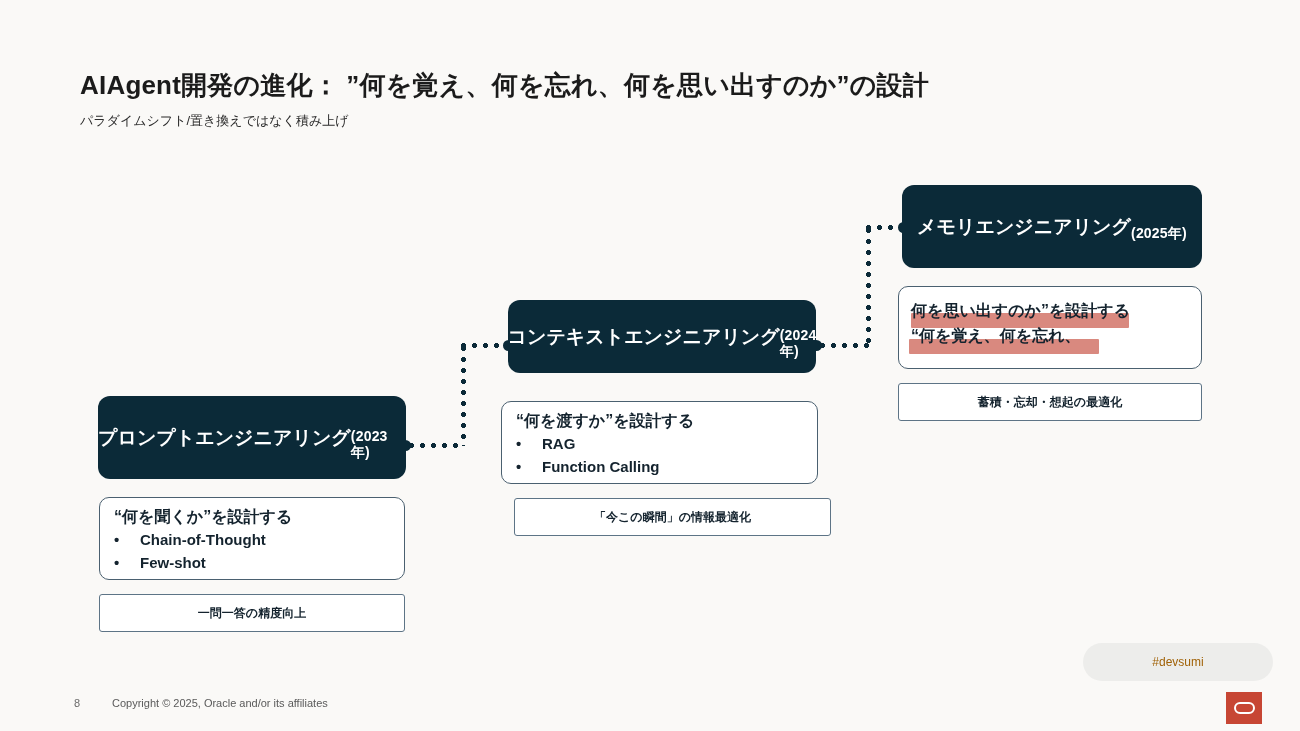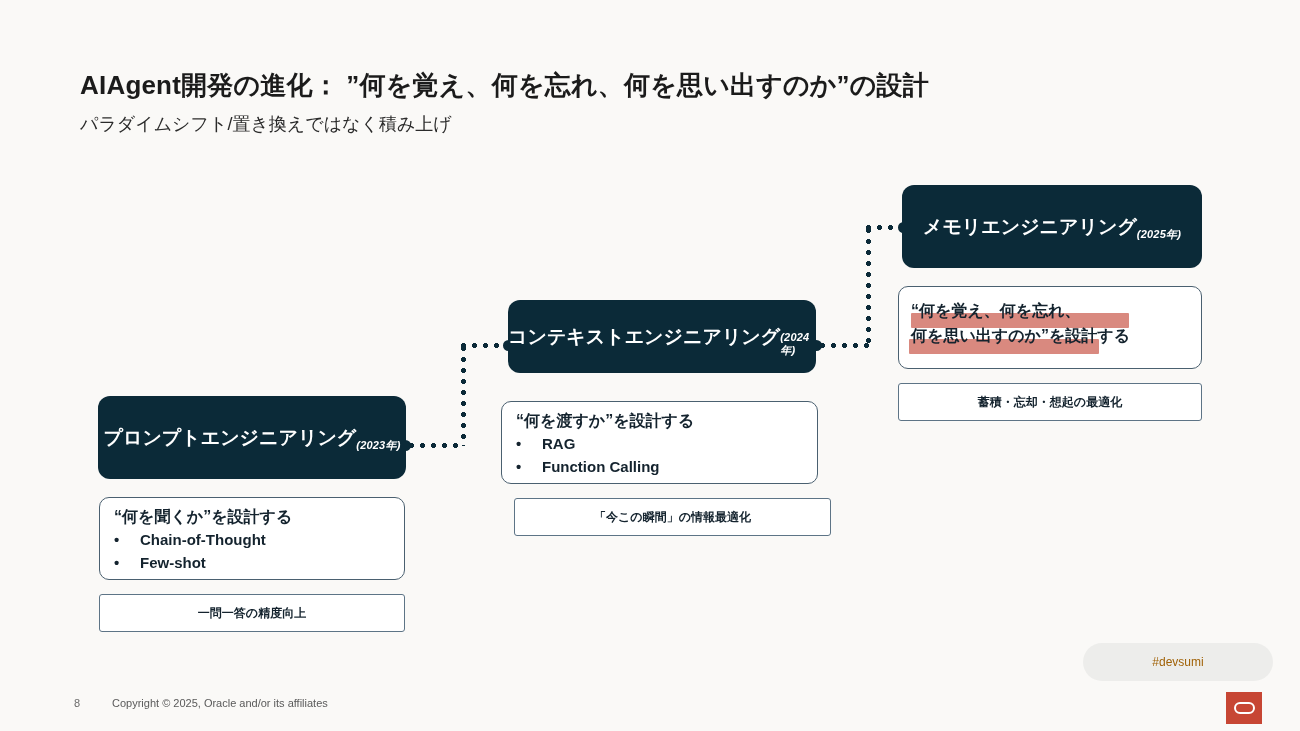--- a/index.html
+++ b/index.html
@@ -14,41 +14,41 @@
   .slide{position:absolute;inset:0;}
 
   
   .title{
     position:absolute;left:80px;top:68px;
     font-size:26px;font-weight:bold;letter-spacing:.2px;
     color:#1b1b1b;white-space:nowrap;
   }
   .subtitle{
     position:absolute;left:80px;top:112px;
-    font-size:18px;color:#2b2b2b;white-space:nowrap;
+    font-size:13px;color:#2b2b2b;white-space:nowrap;
   }
 
   
   .stage{position:absolute;}
 
   .hdr{
     position:absolute;left:0;top:0;
     background:#0b2troll;
     border-radius:12px;
     color:#ffffff;
     display:flex;flex-direction:row;
     align-items:center;justify-content:center;
     box-sizing:border-box;
   }
   .hdr{background:#0b2a38;}
   .hdr .hdr-title{
     font-size:19px;font-weight:bold;line-height:1.15;white-space:nowrap;
   }
   .hdr .hdr-year{
-    font-size:11px;font-weight:bold;font-style:italic;margin-top:15px;
+    font-size:14px;font-weight:bold;margin-top:15px;
     letter-spacing:.2px;
   }
 
   .detail{
     position:absolute;
     background:#ffffff;
     border:1.5px solid #4a6070;
     border-radius:10px;
     box-sizing:border-box;
     padding:9px 14px 11px 14px;
@@ -202,22 +202,22 @@
   <div class="stage" style="left:898px;top:185px;width:304px;height:240px;">
 
     <div class="hdr" style="left:4px;width:300px;height:83px;">
       <div class="hdr-title">メモリエンジニアリング</div>
       <div class="hdr-year">(2025年)</div>
     </div>
 
     <div class="detail" style="left:0px;top:101px;width:304px;height:83px;padding:12px 12px 8px 12px;">
         <div class="hl" style="left:12px;top:26px;width:218px;height:15px;"></div>
         <div class="hl" style="left:10px;top:52px;width:190px;height:15px;"></div>
+        <div class="d-head wrap mem-text" style="line-height:1.55;">何を思い出すのか”を設計する</div>
         <div class="d-head wrap mem-text" style="line-height:1.55;">“何を覚え、何を忘れ、</div>
-        <div class="d-head wrap mem-text" style="line-height:1.55;">何を思い出すのか”を設計する</div>
     </div>
 
     <div class="outcome" style="left:0px;top:198px;width:304px;height:38px;">
       <span>蓄積・忘却・想起の最適化</span>
     </div>
   </div>
 
   <div class="pagenum">8</div>
   <div class="copyright">Copyright © 2025, Oracle and/or its affiliates</div>
 

